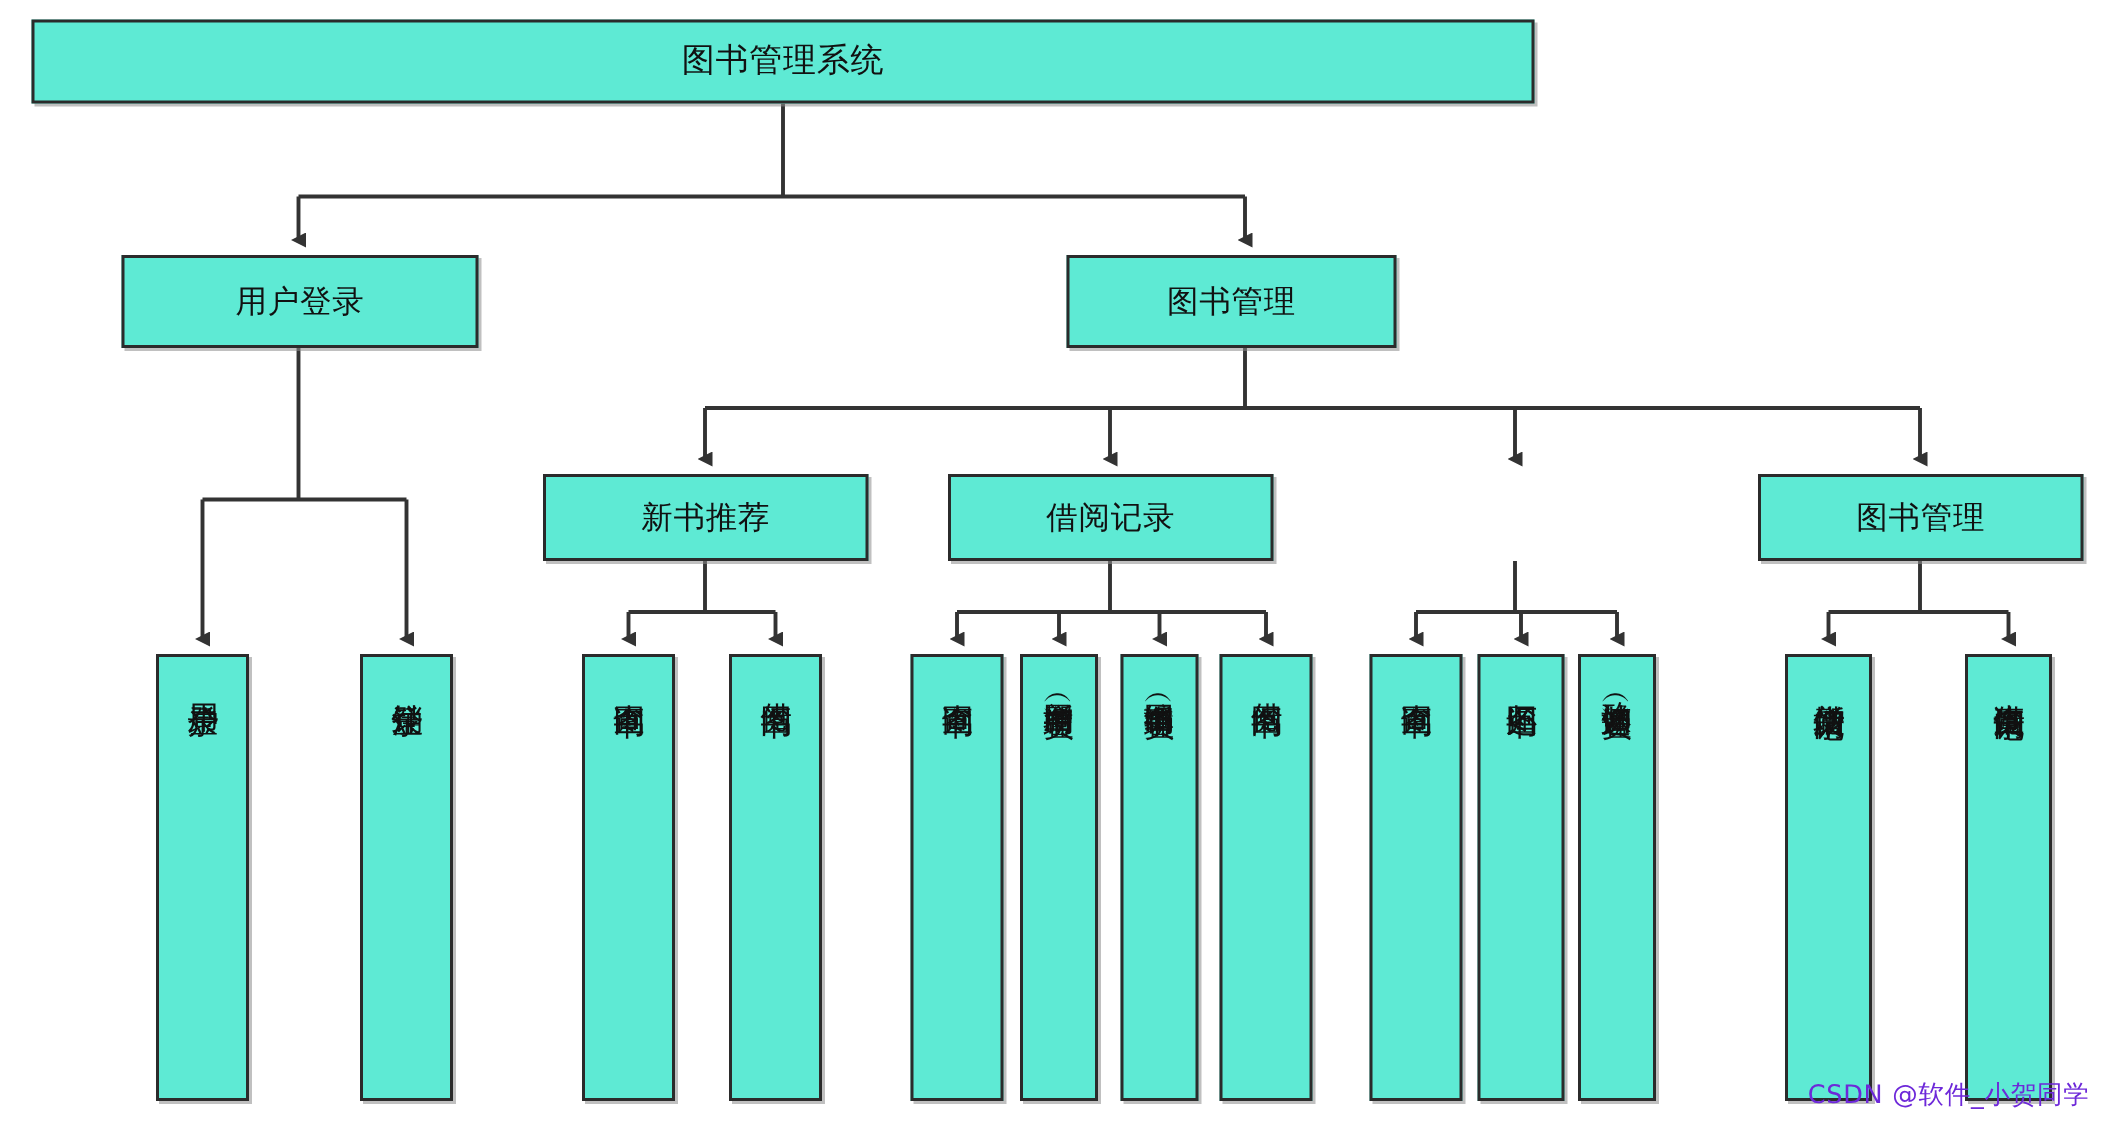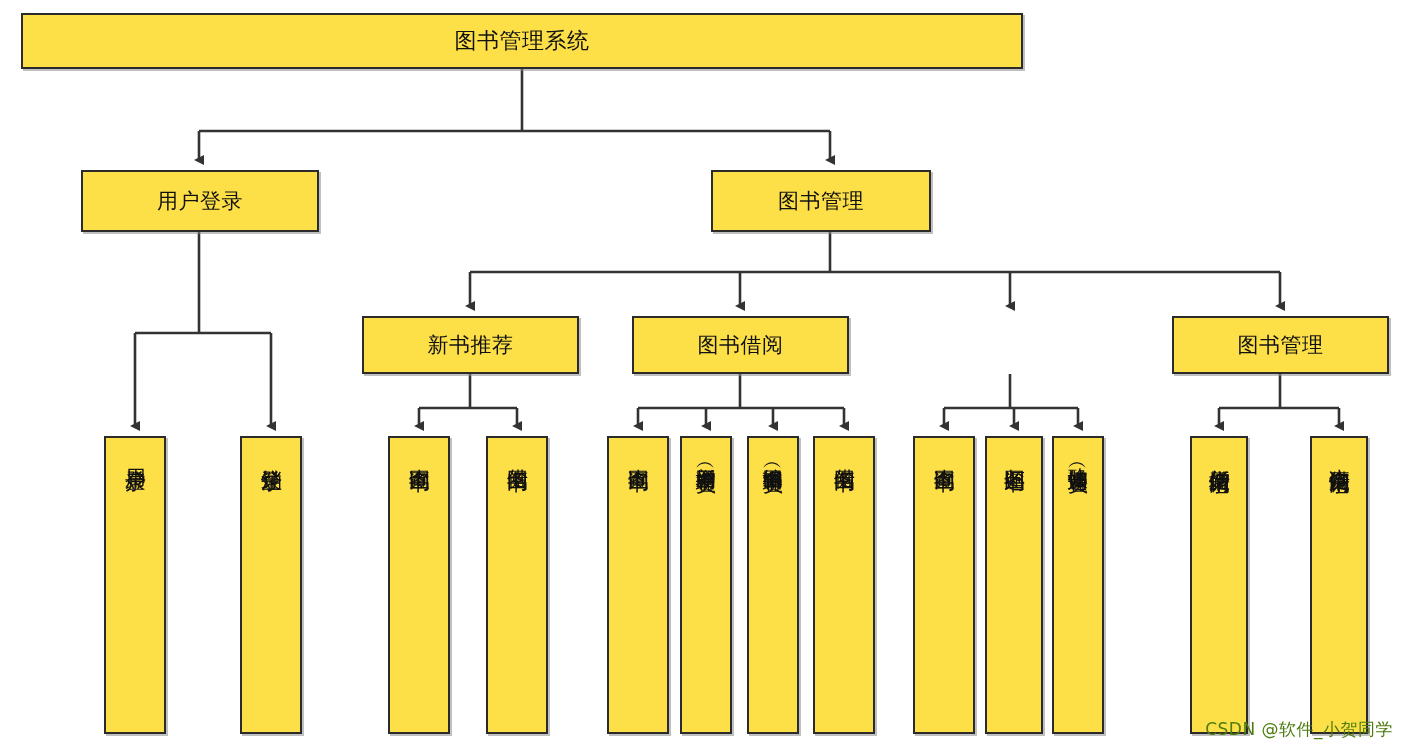--- a/index.html
+++ b/index.html
@@ -23,21 +23,21 @@
     position: absolute;
     left: 0;
     top: 0;
     width: 1405px;
     height: 747px;
     pointer-events: none;
   }
   .node {
     position: absolute;
     box-sizing: border-box;
-    background: #fde047;
+    background: #5eead4;
     border: 2px solid #2b2b2b;
     box-shadow: 2px 2px 0 rgba(140,140,140,0.55);
     display: flex;
     align-items: center;
     justify-content: center;
     color: #111111;
   }
   .node-label {
     font-size: 21px;
     line-height: 1.15;
@@ -63,21 +63,21 @@
   }
   .node.leaf.tall-text .node-label {
     font-size: 20px;
     line-height: 1.22;
   }
   .watermark {
     position: absolute;
     right: 12px;
     bottom: 6px;
     font-size: 17px;
-    color: #4d7c0f;
+    color: #6d28d9;
     white-space: nowrap;
     letter-spacing: 0.5px;
   }
 </style>
 </head>
 <body>
 
 <div id="diagram-root">
 
   <svg class="connectors" viewBox="0 0 1405 747" xmlns="http://www.w3.org/2000/svg">
@@ -138,21 +138,21 @@
     <span class="node-label">用户登录</span>
   </div>
   <div class="node level1" style="left:711px; top:170px; width:220px; height:62px;align-items:center;">
     <span class="node-label">图书管理</span>
   </div>
 
   <div class="node level2" style="left:362px; top:316px; width:217px; height:58px;">
     <span class="node-label">新书推荐</span>
   </div>
   <div class="node level2" style="left:632px; top:316px; width:217px; height:58px;">
-    <span class="node-label">图书借阅</span>
+    <span class="node-label">借阅记录</span>
   </div>
   <div class="node level2" style="left:1172px; top:316px; width:217px; height:58px;">
     <span class="node-label">图书管理</span>
   </div>
 
   <div class="node leaf" style="left:104px; top:436px; width:62px; height:298px;">
     <span class="node-label">用户登录</span>
   </div>
   <div class="node leaf" style="left:240px; top:436px; width:62px; height:298px;">
     <span class="node-label">注销登录</span>

